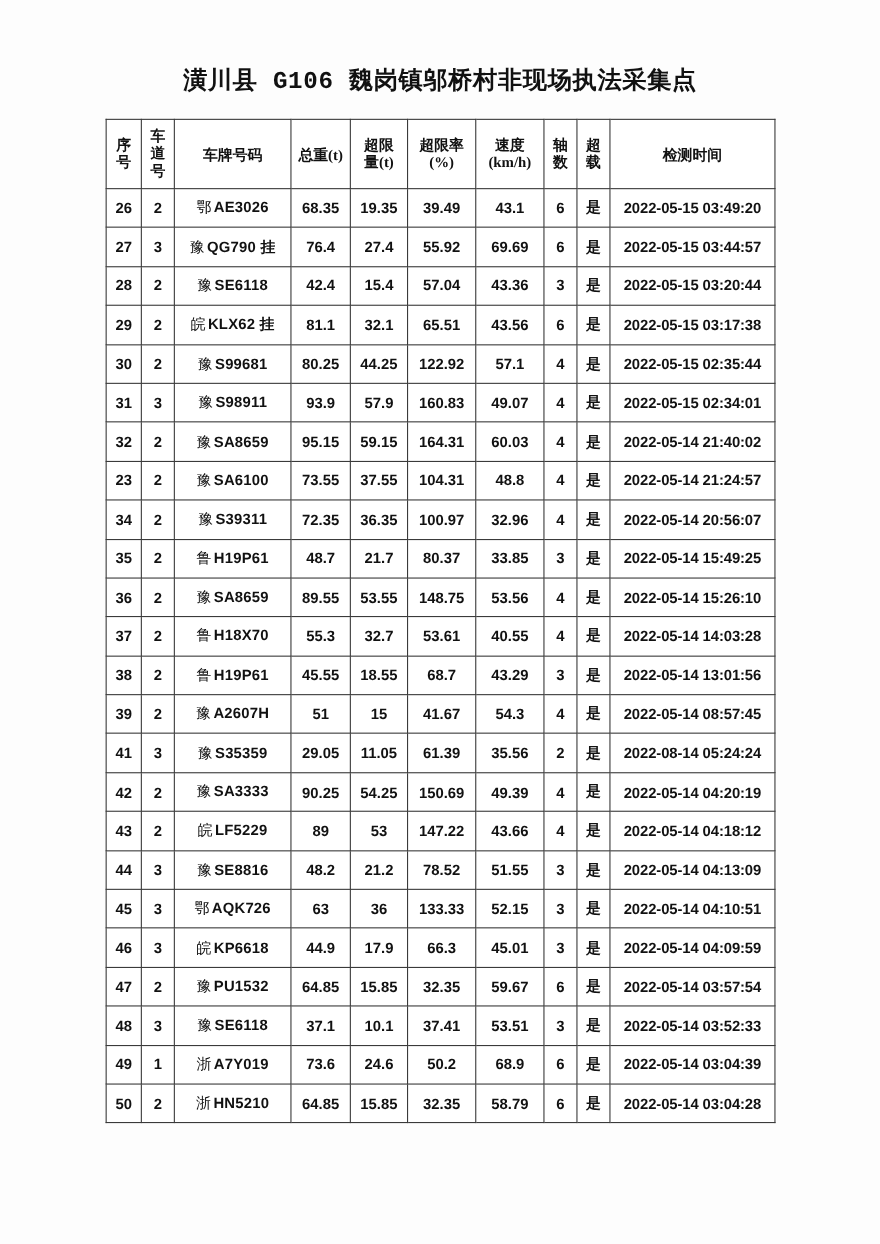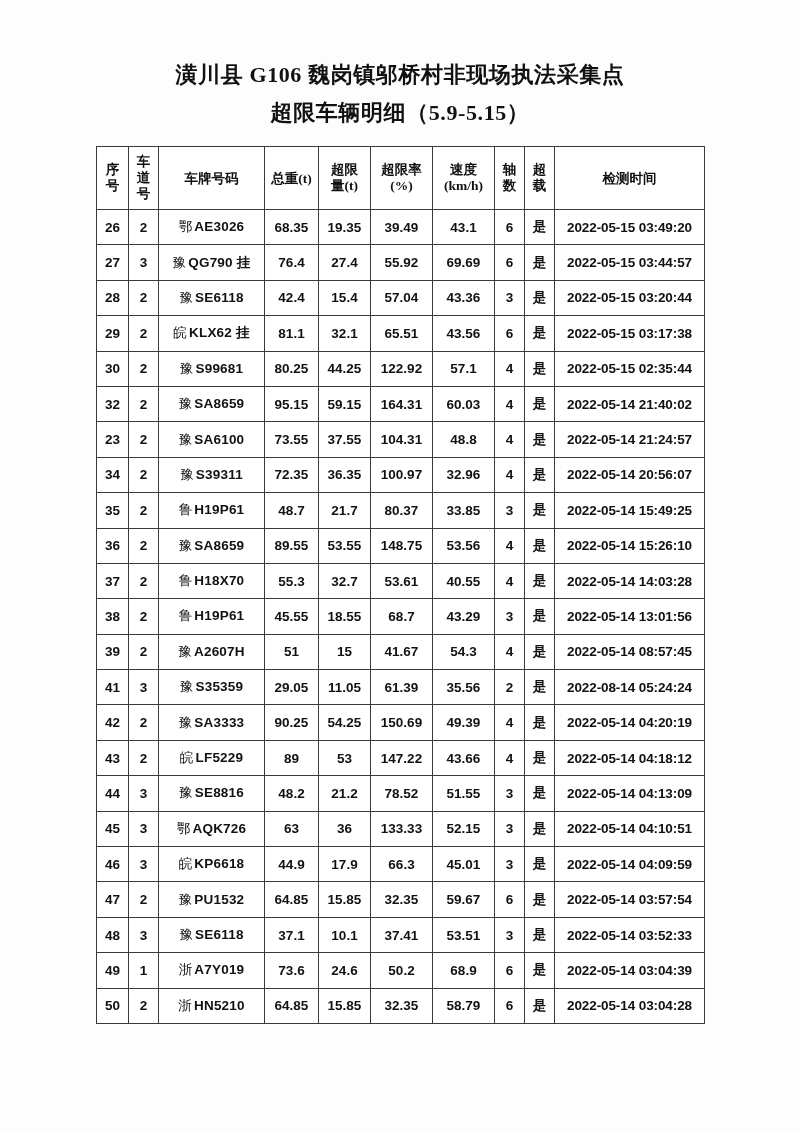--- a/index.html
+++ b/index.html
@@ -20,21 +20,21 @@
     height: 1131px;
     box-sizing: border-box;
     padding: 0;
     background: #fdfdfd;
   }
   .title-block {
     padding-top: 56px;
     text-align: center;
   }
   .title-line {
-    font-family: Liberation Serif, serif;
+    font-family: Liberation Mono, monospace;
     font-weight: bold;
     font-size: 22px;
     letter-spacing: 0.6px;
     line-height: 38px;
     color: #111;
   }
   .table-wrap {
     margin: 14px auto 0 auto;
     width: 608px;
   }
@@ -102,21 +102,20 @@
     line-height: 16px;
   }
 </style>
 </head>
 <body>
 
 <div class="page">
 
   <div class="title-block">
     <div class="title-line">潢川县 G106 魏岗镇邬桥村非现场执法采集点</div>
-    <div class="title-line">超限车辆明细（5.9-5.15）</div>
   </div>
 
   <div class="table-wrap">
     <table class="detail">
       <colgroup>
         <col class="c-seq">
           <col class="c-lane">
           <col class="c-plate">
           <col class="c-weight">
         <col class="c-over">
@@ -195,20 +194,32 @@
             <td class="cell-plate"><span class="cn">豫</span><span>S99681</span></td>
             <td>80.25</td>
             <td>44.25</td>
             <td>122.92</td>
             <td>57.1</td>
             <td>4</td>
             <td class="cell-overload">是</td>
             <td class="cell-time">2022-05-15 02:35:44</td>
           </tr>
           <tr>
+            <td>31</td>
+            <td>3</td>
+            <td class="cell-plate"><span class="cn">豫</span><span>S98911</span></td>
+            <td>93.9</td>
+            <td>57.9</td>
+            <td>160.83</td>
+            <td>49.07</td>
+            <td>4</td>
+            <td class="cell-overload">是</td>
+            <td class="cell-time">2022-05-15 02:34:01</td>
+          </tr>
+          <tr>
             <td>32</td>
             <td>2</td>
             <td class="cell-plate"><span class="cn">豫</span><span>SA8659</span></td>
             <td>95.15</td>
             <td>59.15</td>
             <td>164.31</td>
             <td>60.03</td>
             <td>4</td>
             <td class="cell-overload">是</td>
             <td class="cell-time">2022-05-14 21:40:02</td>

